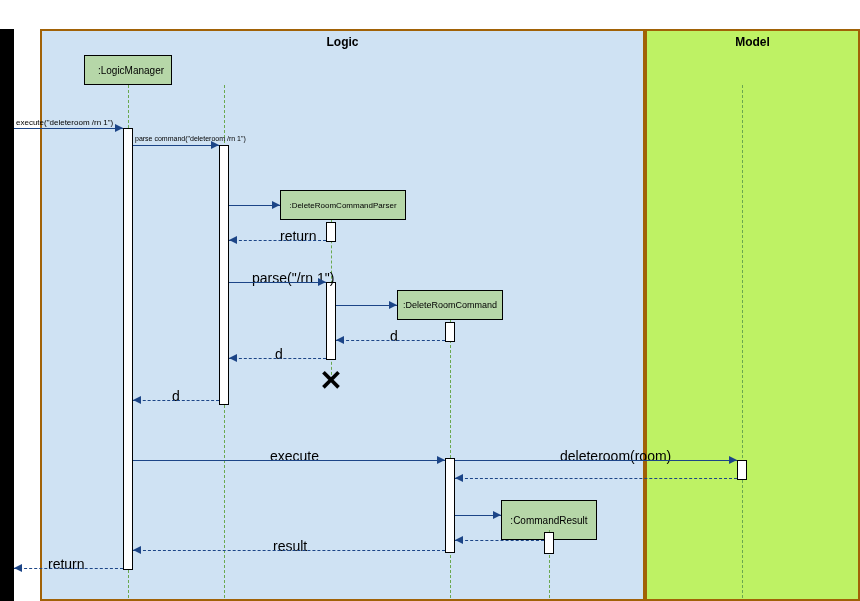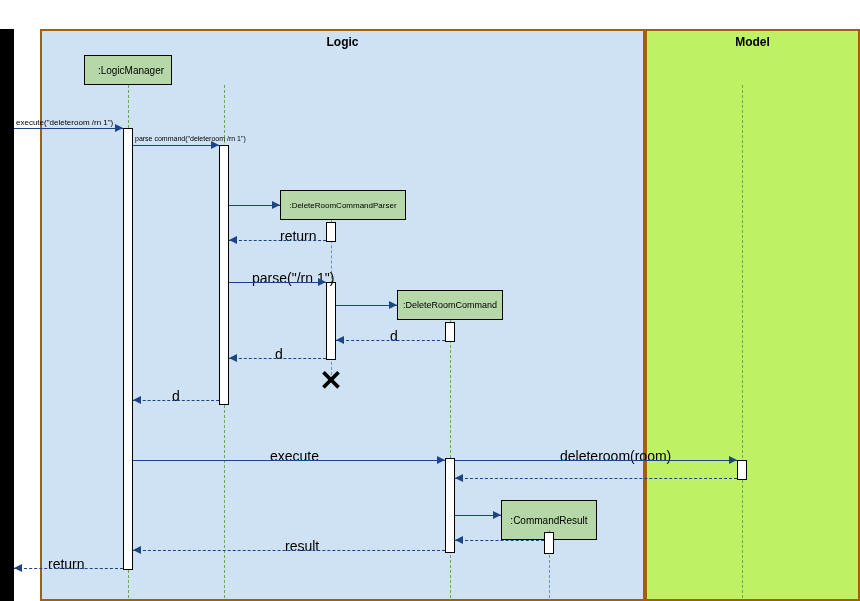--- a/index.html
+++ b/index.html
@@ -186,21 +186,21 @@
 
   <div class="arrow-dashed" style="left:455px; top:478px; width:282px;"></div>
   <div class="arrow-head-left" style="left:455px; top:474px;"></div>
 
   <div class="arrow-solid" style="left:455px; top:515px; width:46px;"></div>
   <div class="arrow-head-right" style="left:493px; top:511px;"></div>
 
   <div class="arrow-dashed" style="left:455px; top:540px; width:89px;"></div>
   <div class="arrow-head-left" style="left:455px; top:536px;"></div>
 
-  <div class="label" style="left:285px; top:538px;">result</div>
+  <div class="label" style="left:273px; top:538px;">result</div>
   <div class="arrow-dashed" style="left:133px; top:550px; width:312px;"></div>
   <div class="arrow-head-left" style="left:133px; top:546px;"></div>
 
   <div class="label" style="left:48px; top:556px;">return</div>
   <div class="arrow-dashed" style="left:14px; top:568px; width:109px;"></div>
   <div class="arrow-head-left" style="left:14px; top:564px;"></div>
 
 </div>
 
 </body></html>

